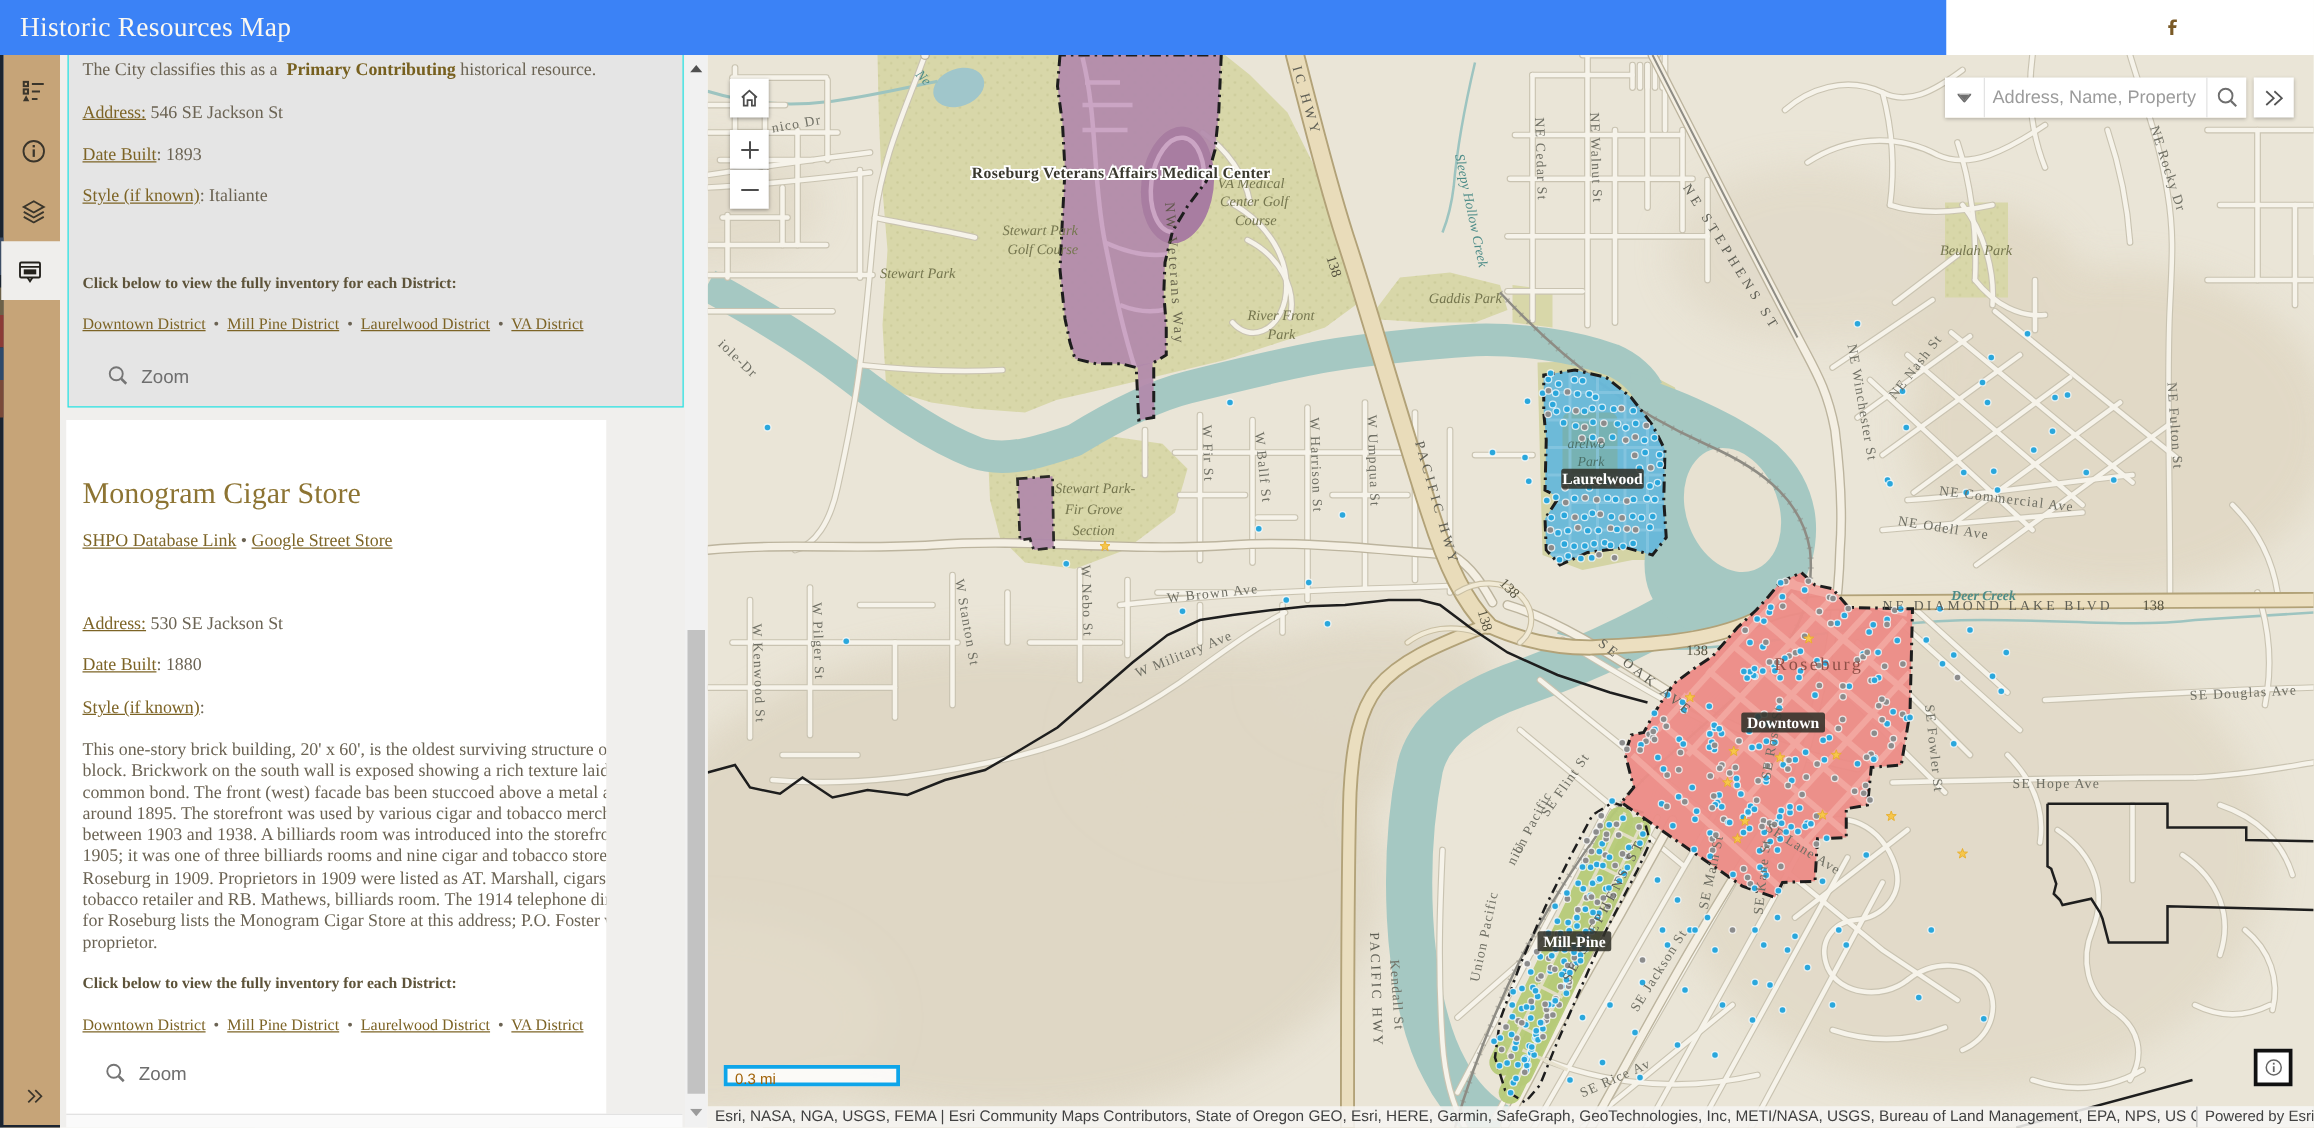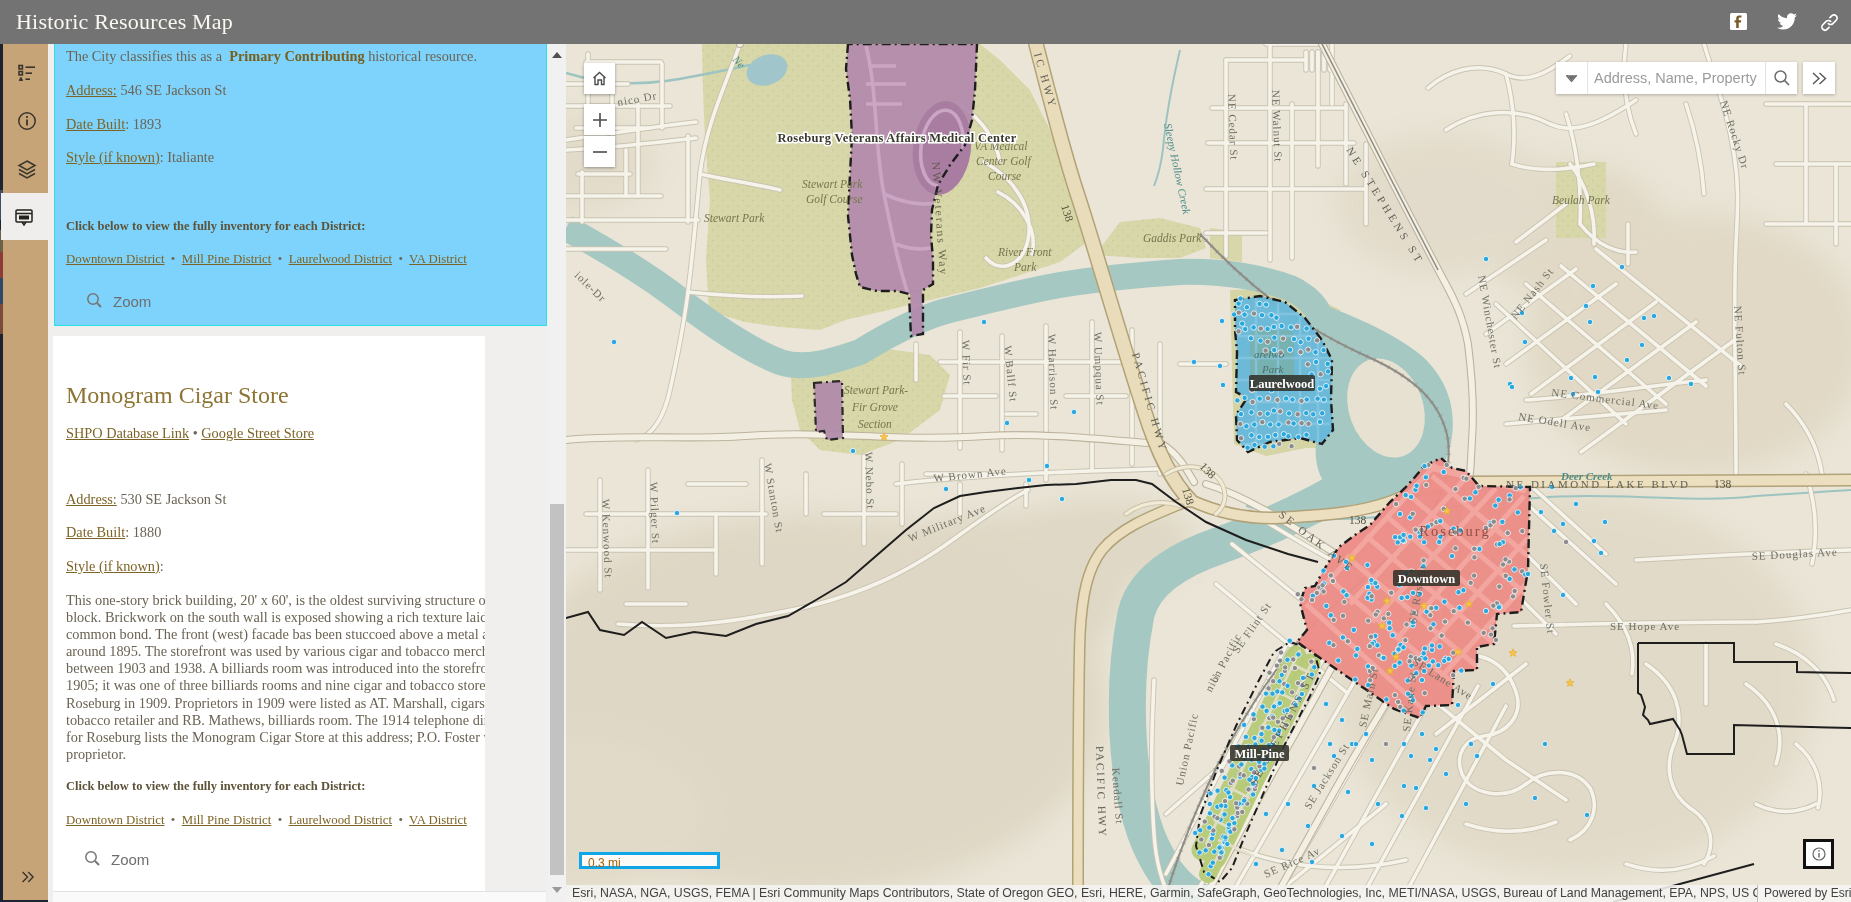--- a/index.html
+++ b/index.html
@@ -1,24 +1,24 @@
 <!DOCTYPE html>
 <html><head><meta charset="utf-8"><title>Historic Resources Map</title><style>
 *{margin:0;padding:0;box-sizing:border-box}
 html,body{width:1851px;height:902px;overflow:hidden;background:#fff;font-family:"Liberation Sans",sans-serif}
 #app{position:relative;width:1851px;height:902px}
-#header{position:absolute;left:0;top:0;width:1851px;height:44px;background:#737373;z-index:20}
+#header{position:absolute;left:0;top:0;width:1557px;height:44px;background:#3b82f6;z-index:20}
 #header h1{position:absolute;left:16px;top:9px;font-family:"Liberation Serif",serif;font-weight:normal;font-size:22px;color:#fbf8f1;letter-spacing:0.2px}
 .hico{position:absolute;top:13px}
 #sliver{position:absolute;left:0;top:44px;width:3px;height:858px;background:#1b2430;z-index:12}
 #toolbar{position:absolute;left:3px;top:44px;width:45px;height:858px;background:#c6a478;z-index:12}
 .tbico{position:absolute;left:14px;width:20px;height:20px}
 #seltab{position:absolute;left:1px;top:193px;width:47px;height:47px;background:#efeeec;z-index:13}
 #panelbg{position:absolute;left:48px;top:44px;width:500px;height:858px;background:#f0efed}
-#card1{position:absolute;left:54px;top:20px;width:493px;height:306px;background:#7dd3fc;border:1px solid #27e3e3;overflow:hidden}
+#card1{position:absolute;left:54px;top:20px;width:493px;height:306px;background:#e5e5e5;border:1px solid #27e3e3;overflow:hidden}
 #card2{position:absolute;left:53px;top:336px;width:432px;height:555px;background:#fff;overflow:hidden}
 #panelfoot{position:absolute;left:53px;top:891px;width:493px;height:11px;background:#fafafa;border-top:1px solid #e2e2e2}
 .ps{position:absolute;left:11px;font-family:"Liberation Serif",serif;font-size:14.3px;color:#6b6353;white-space:nowrap}
 .ps b{color:#77601f;font-weight:bold}
 .plink{color:#7d6426;text-decoration:underline}
 .pbold{font-family:"Liberation Serif",serif;font-weight:bold;font-size:12.5px;color:#5d5339}
 .zoomrow{position:absolute;left:84px;color:#6e6e6e;font-size:15px;font-family:"Liberation Sans",sans-serif}
 #vsb{position:absolute;left:548px;top:44px;width:18px;height:858px;background:#f1f1f1}
 #vsb .thumb{position:absolute;left:2px;top:460px;width:14px;height:371px;background:#c2c2c2}
 #map{position:absolute;left:566px;top:44px;width:1285px;height:858px;background:#eae5d7;overflow:hidden}

